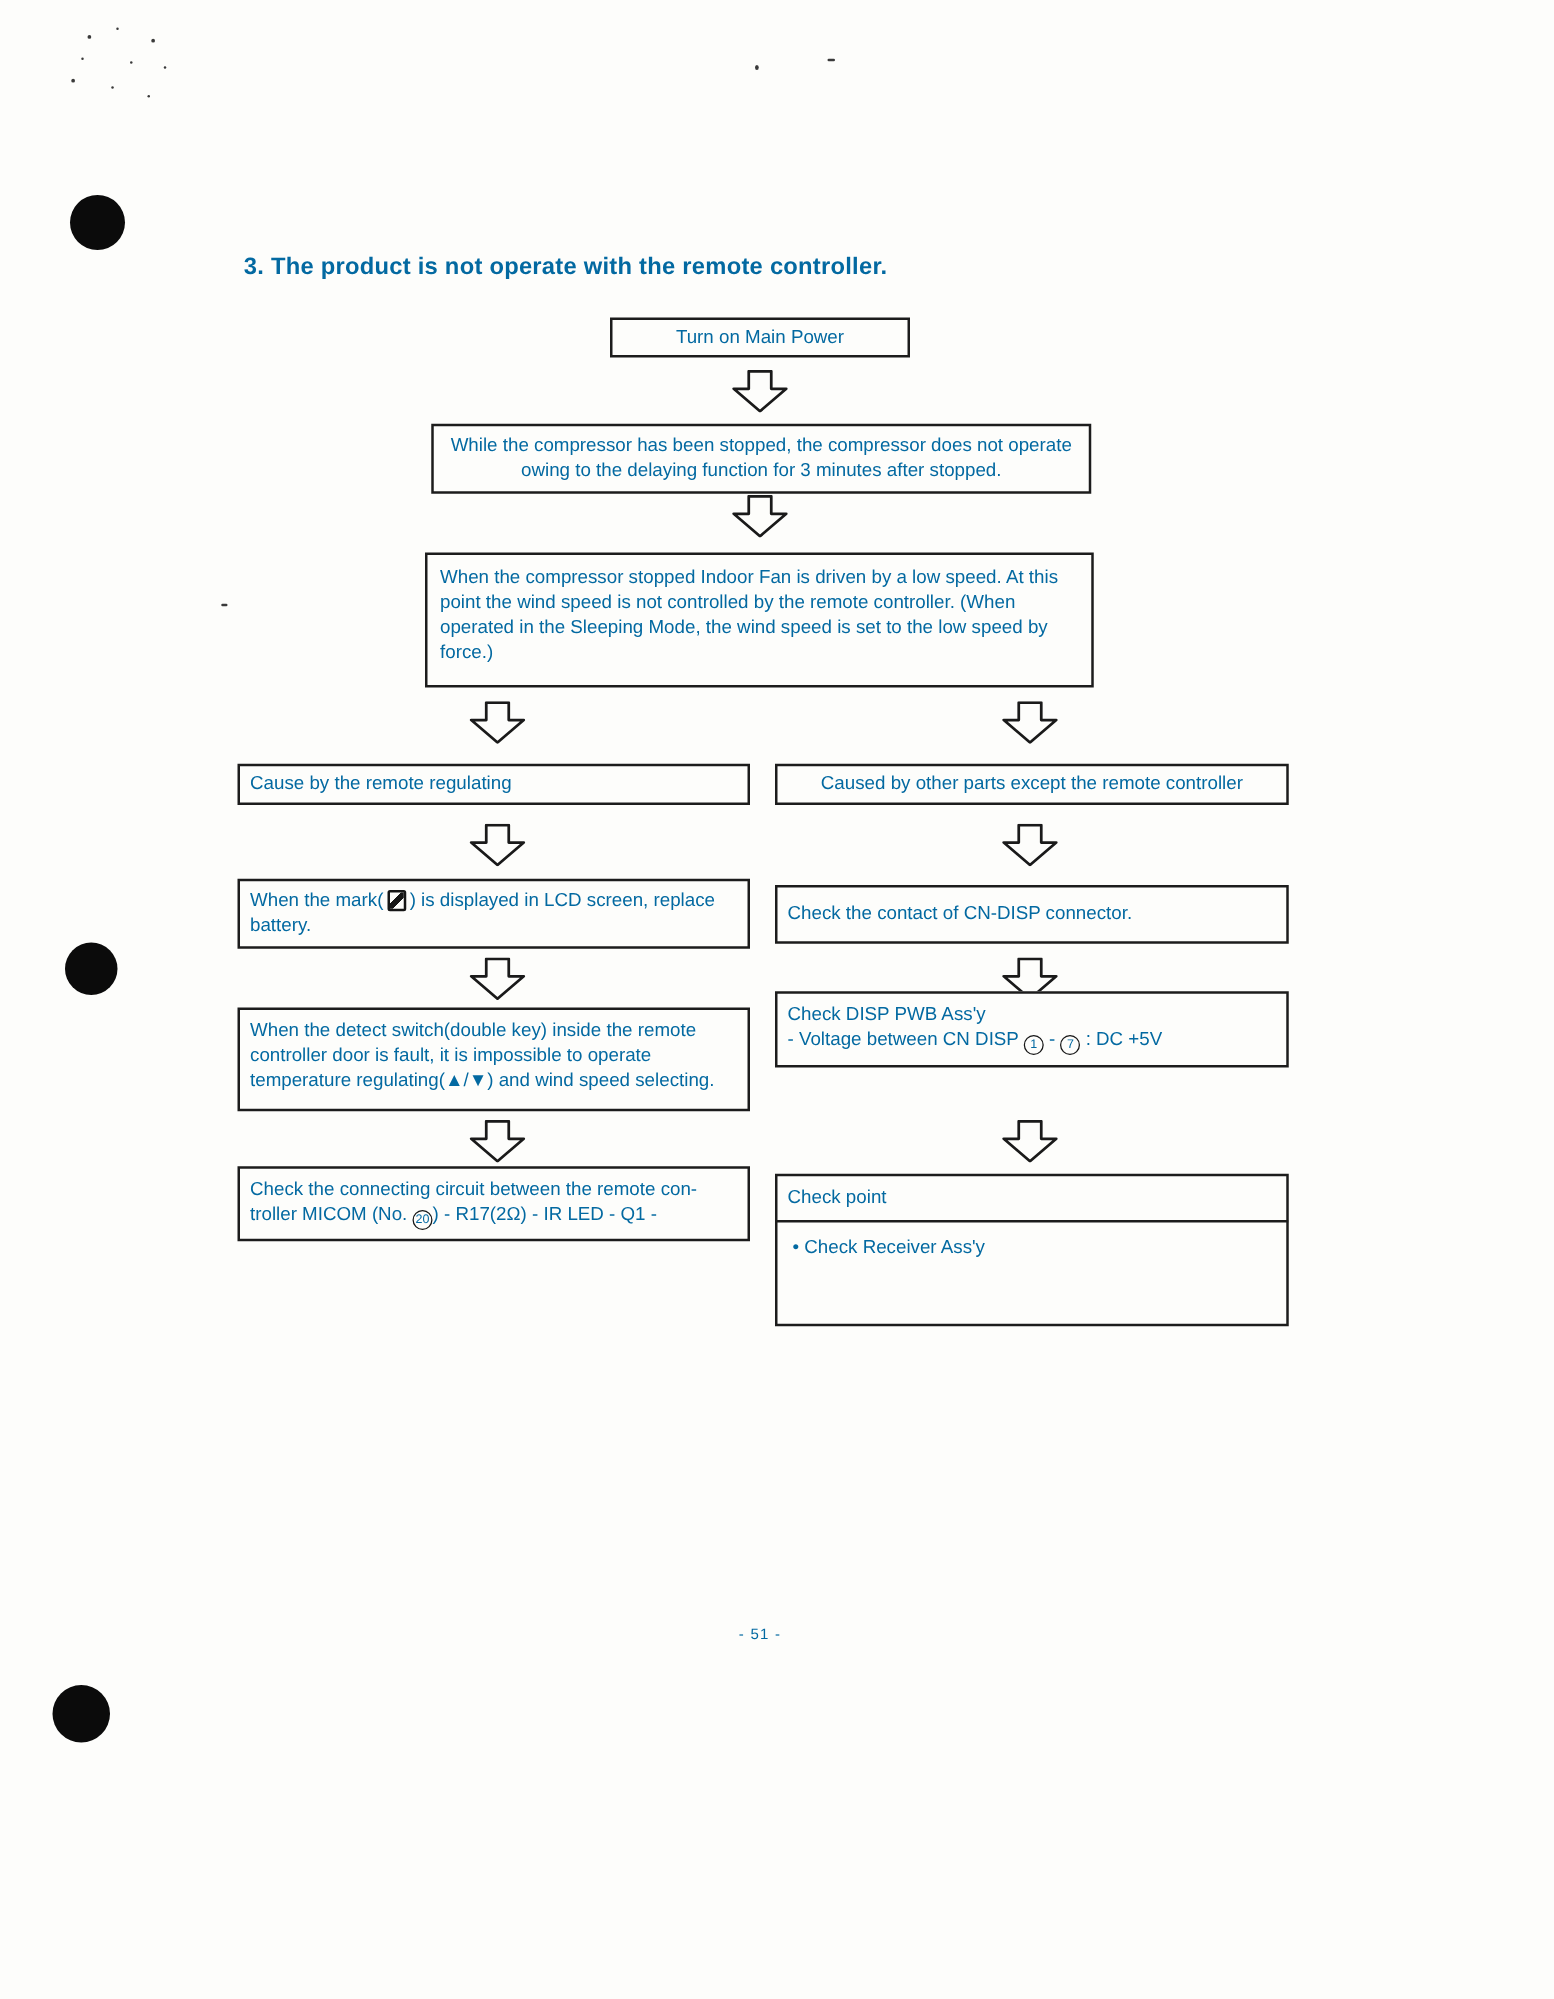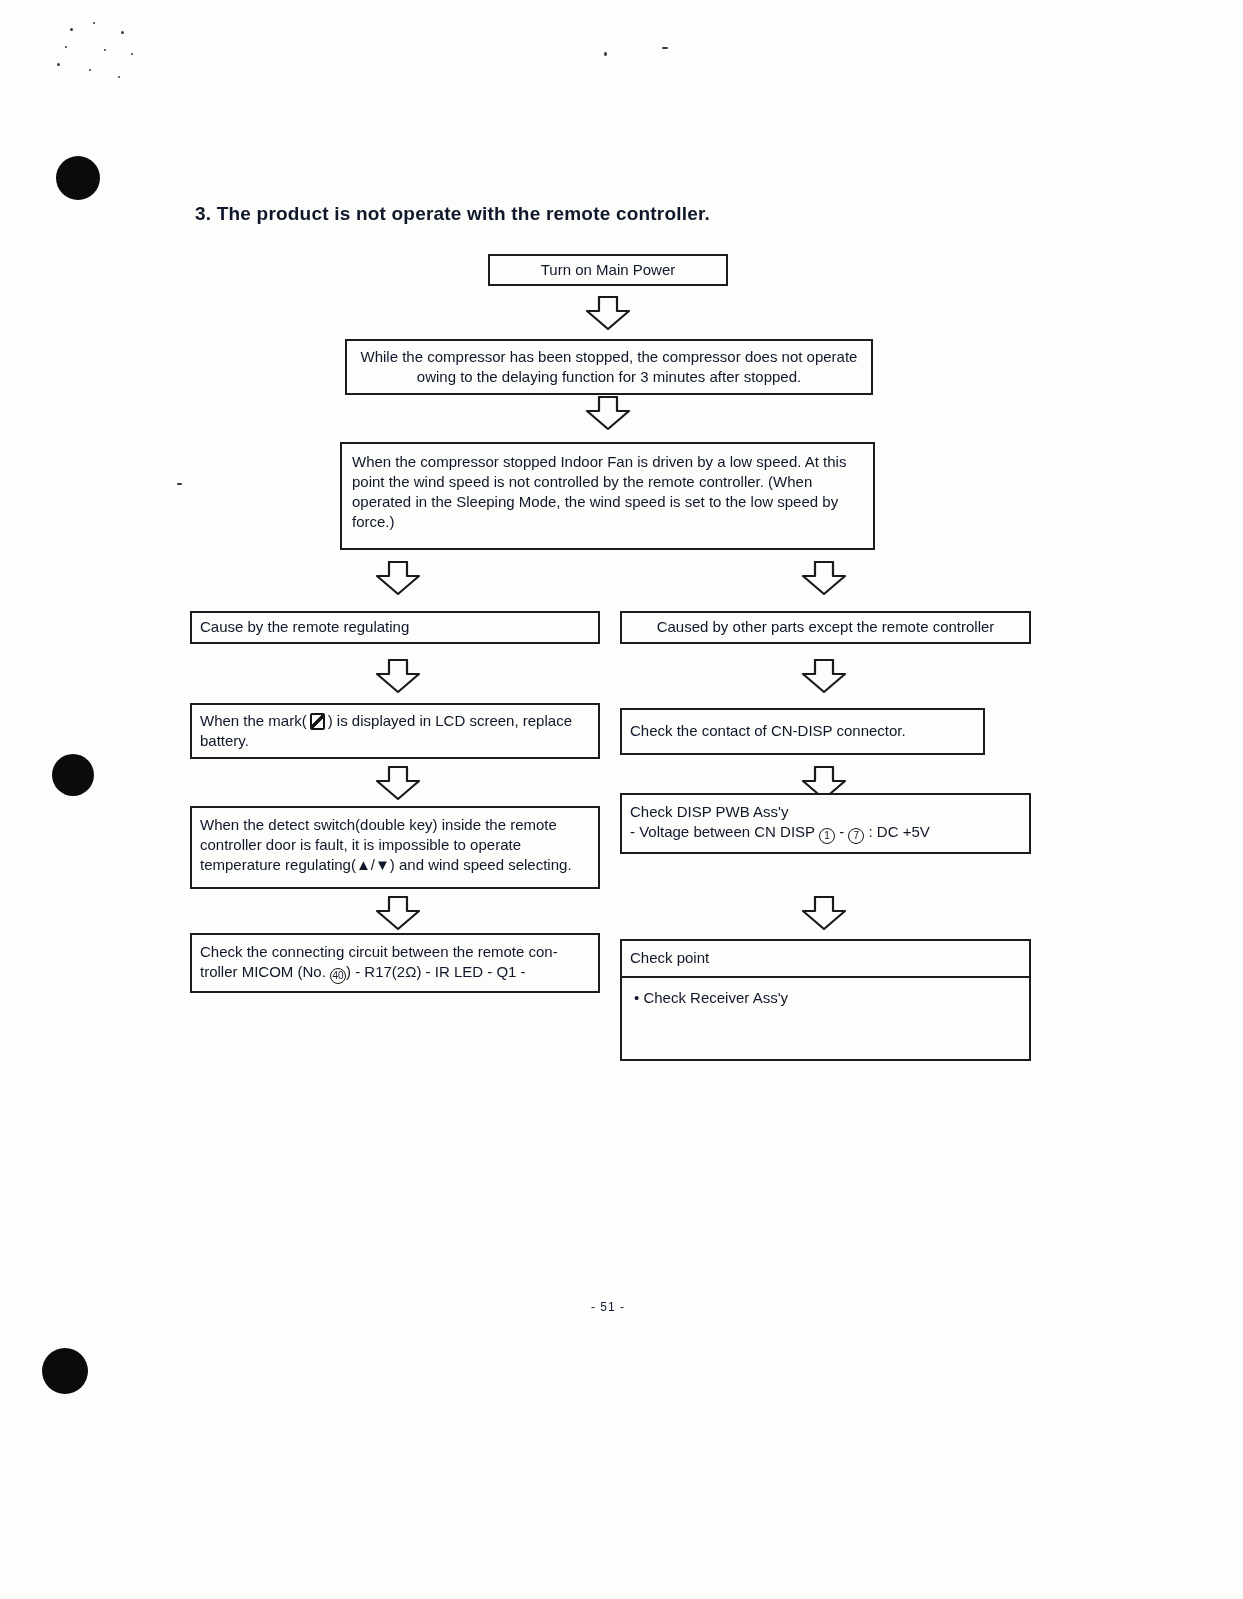--- a/index.html
+++ b/index.html
@@ -3,21 +3,21 @@
 <meta charset="utf-8">
 <style>
   * { box-sizing: border-box; }
   html, body { margin: 0; padding: 0; background: #ffffff; }
   .page {
     position: relative;
     width: 1243px;
     height: 1599px;
     background: #fdfdfb;
     font-family: "Liberation Sans", sans-serif;
-    color: #0f172a;
+    color: #0369a1;
     overflow: hidden;
   }
   .heading {
     position: absolute;
     left: 195px; top: 203px;
     width: 760px;
     font-size: 19px;
     font-weight: 700;
     letter-spacing: 0.2px;
   }
@@ -142,21 +142,21 @@
   </div>
   <div class="arrow" style="left:800px;top:659px;">
     <svg width="48" height="34" viewBox="0 0 48 34">
         <path d="M15 1 H33 V15 H45 L24 33 L3 15 H15 Z" fill="#fdfdfb" stroke="#1a1a1a" stroke-width="2.2" stroke-linejoin="round"></path>
       </svg>
   </div>
 
   <div class="box" style="left:190px;top:703px;width:410px;min-height:55px;padding:6px 8px;">
     <span>When the mark(</span><span class="battery-icon"></span><span>) is displayed in LCD screen, replace battery.</span>
   </div>
-  <div class="box vcenter" style="left:620px;top:708px;width:365px;height:47px;padding:0 8px;">
+  <div class="box vcenter" style="left:620px;top:708px;width:411px;height:47px;padding:0 8px;">
     <span>Check the contact of CN-DISP connector.</span>
   </div>
 
   <div class="arrow" style="left:374px;top:766px;">
     <svg width="48" height="34" viewBox="0 0 48 34">
         <path d="M15 1 H33 V15 H45 L24 33 L3 15 H15 Z" fill="#fdfdfb" stroke="#1a1a1a" stroke-width="2.2" stroke-linejoin="round"></path>
       </svg>
   </div>
   <div class="arrow" style="left:800px;top:766px;">
     <svg width="48" height="34" viewBox="0 0 48 34">
@@ -184,21 +184,21 @@
       </svg>
   </div>
   <div class="arrow" style="left:800px;top:896px;">
     <svg width="48" height="34" viewBox="0 0 48 34">
         <path d="M15 1 H33 V15 H45 L24 33 L3 15 H15 Z" fill="#fdfdfb" stroke="#1a1a1a" stroke-width="2.2" stroke-linejoin="round"></path>
       </svg>
   </div>
 
   <div class="box" style="left:190px;top:933px;width:410px;min-height:58px;padding:7px 8px;">
     <span>Check the connecting circuit between the remote con-troller MICOM (No.</span>
-    <span class="circled">40</span><span>) - R17(2Ω) - IR LED - Q1 -</span>
+    <span class="circled">20</span><span>) - R17(2Ω) - IR LED - Q1 -</span>
   </div>
 
   <div class="box vcenter" style="left:620px;top:939px;width:411px;height:39px;padding:0 8px;">
     <span>Check point</span>
   </div>
   <div class="box" style="left:620px;top:976px;width:411px;min-height:85px;padding:8px 8px;">
     <div class="cp-item">• Check Receiver Ass'y</div>
   </div>
 
   <div class="page-number">- 51 -</div>

